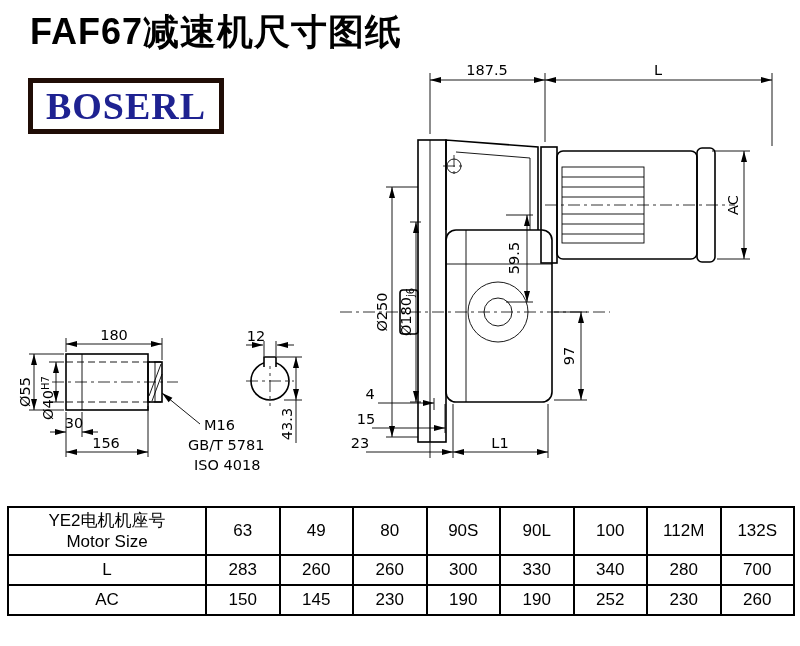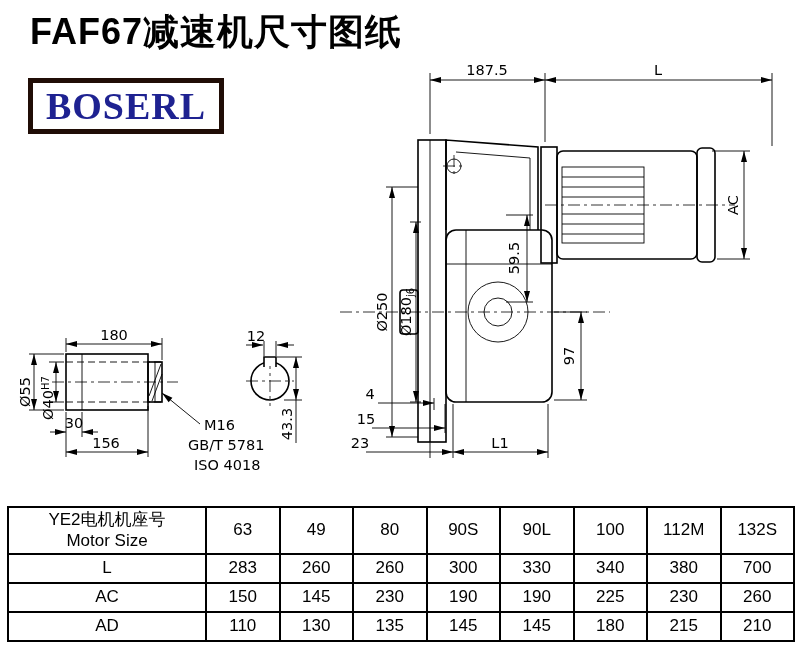--- a/index.html
+++ b/index.html
@@ -230,39 +230,28 @@
     <td>132S</td>
   </tr>
   <tr class="drow">
     <td>L</td>
     <td>283</td>
     <td>260</td>
     <td>260</td>
     <td>300</td>
     <td>330</td>
     <td>340</td>
-    <td>380</td>
+    <td>280</td>
     <td>700</td>
   </tr>
   <tr class="drow">
     <td>AC</td>
     <td>150</td>
     <td>145</td>
     <td>230</td>
     <td>190</td>
     <td>190</td>
-    <td>225</td>
+    <td>252</td>
     <td>230</td>
     <td>260</td>
   </tr>
-  <tr class="drow">
-    <td>AD</td>
-    <td>110</td>
-    <td>130</td>
-    <td>135</td>
-    <td>145</td>
-    <td>145</td>
-    <td>180</td>
-    <td>215</td>
-    <td>210</td>
-  </tr>
 </tbody>
   </table>
 
 </body></html>

